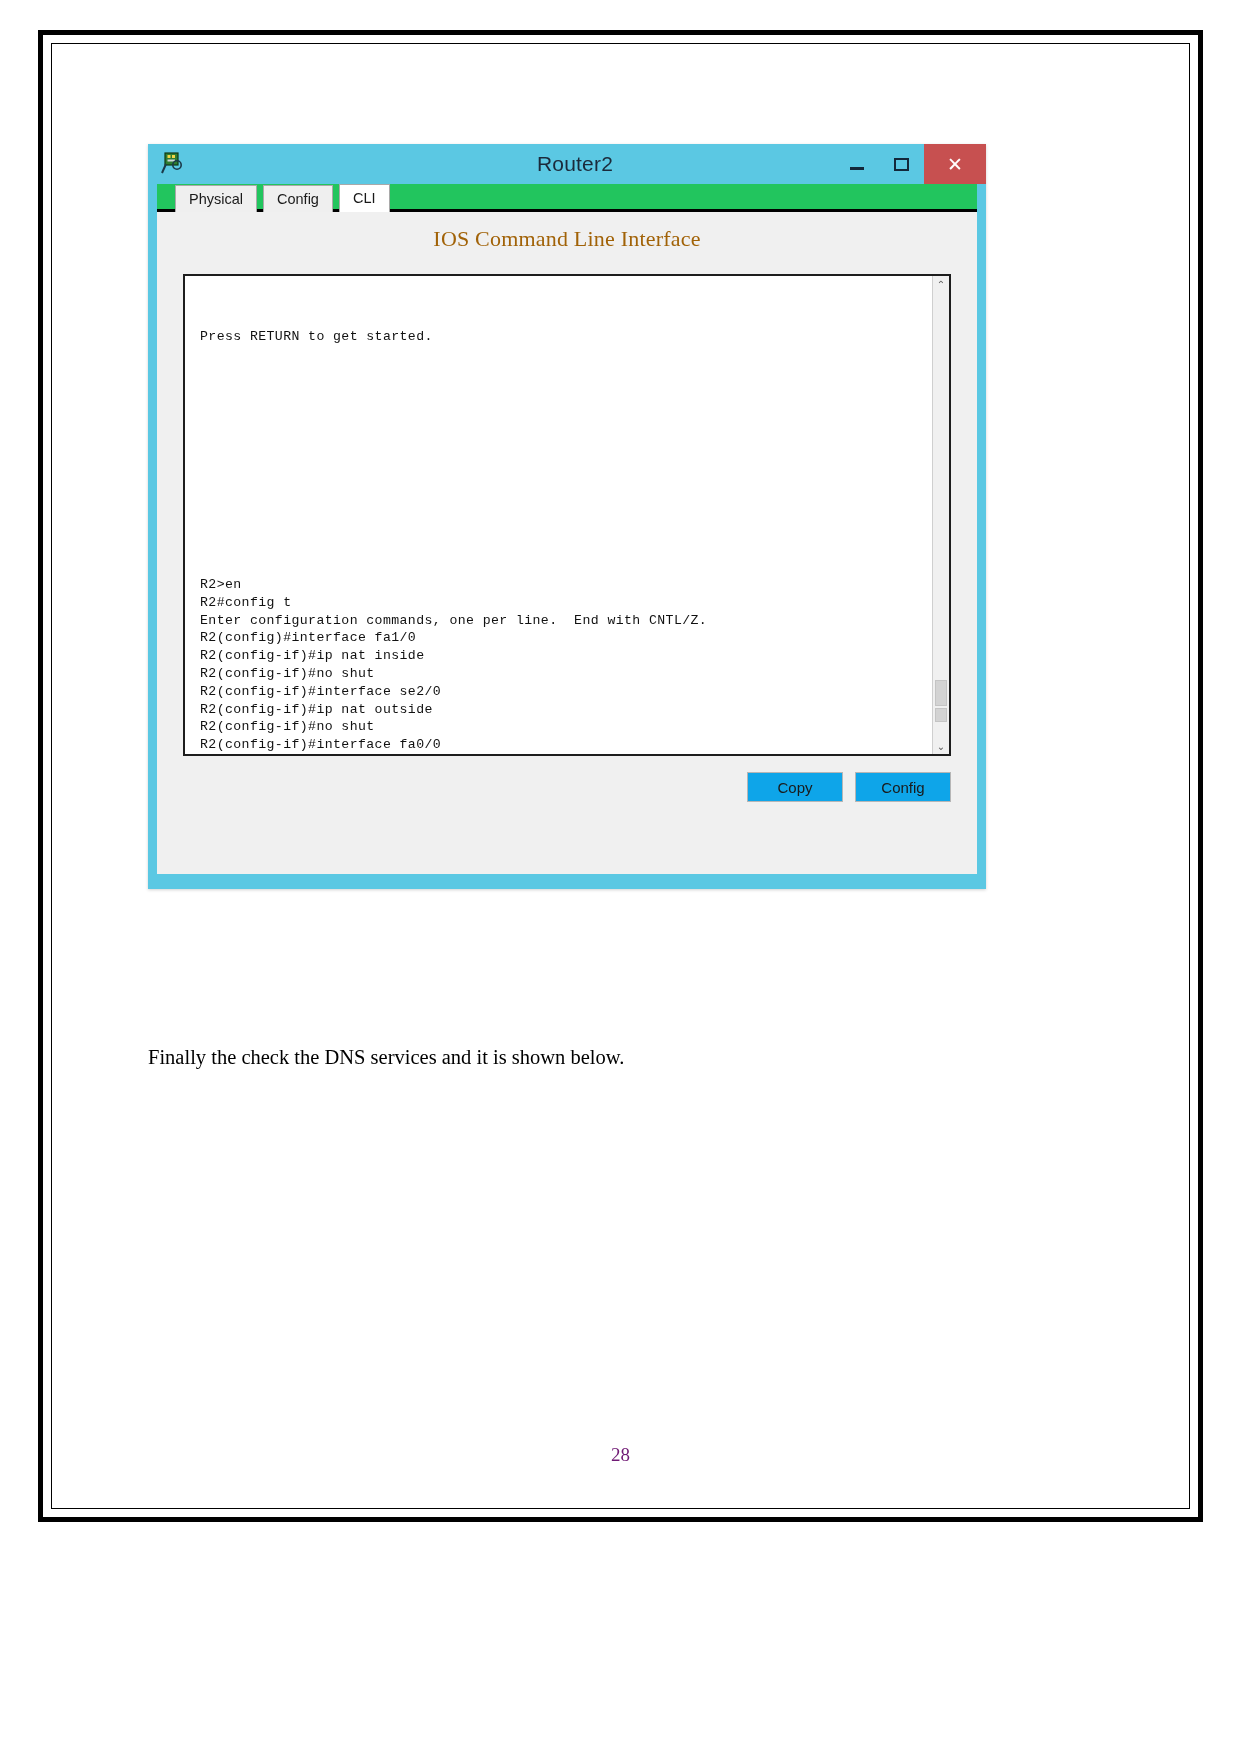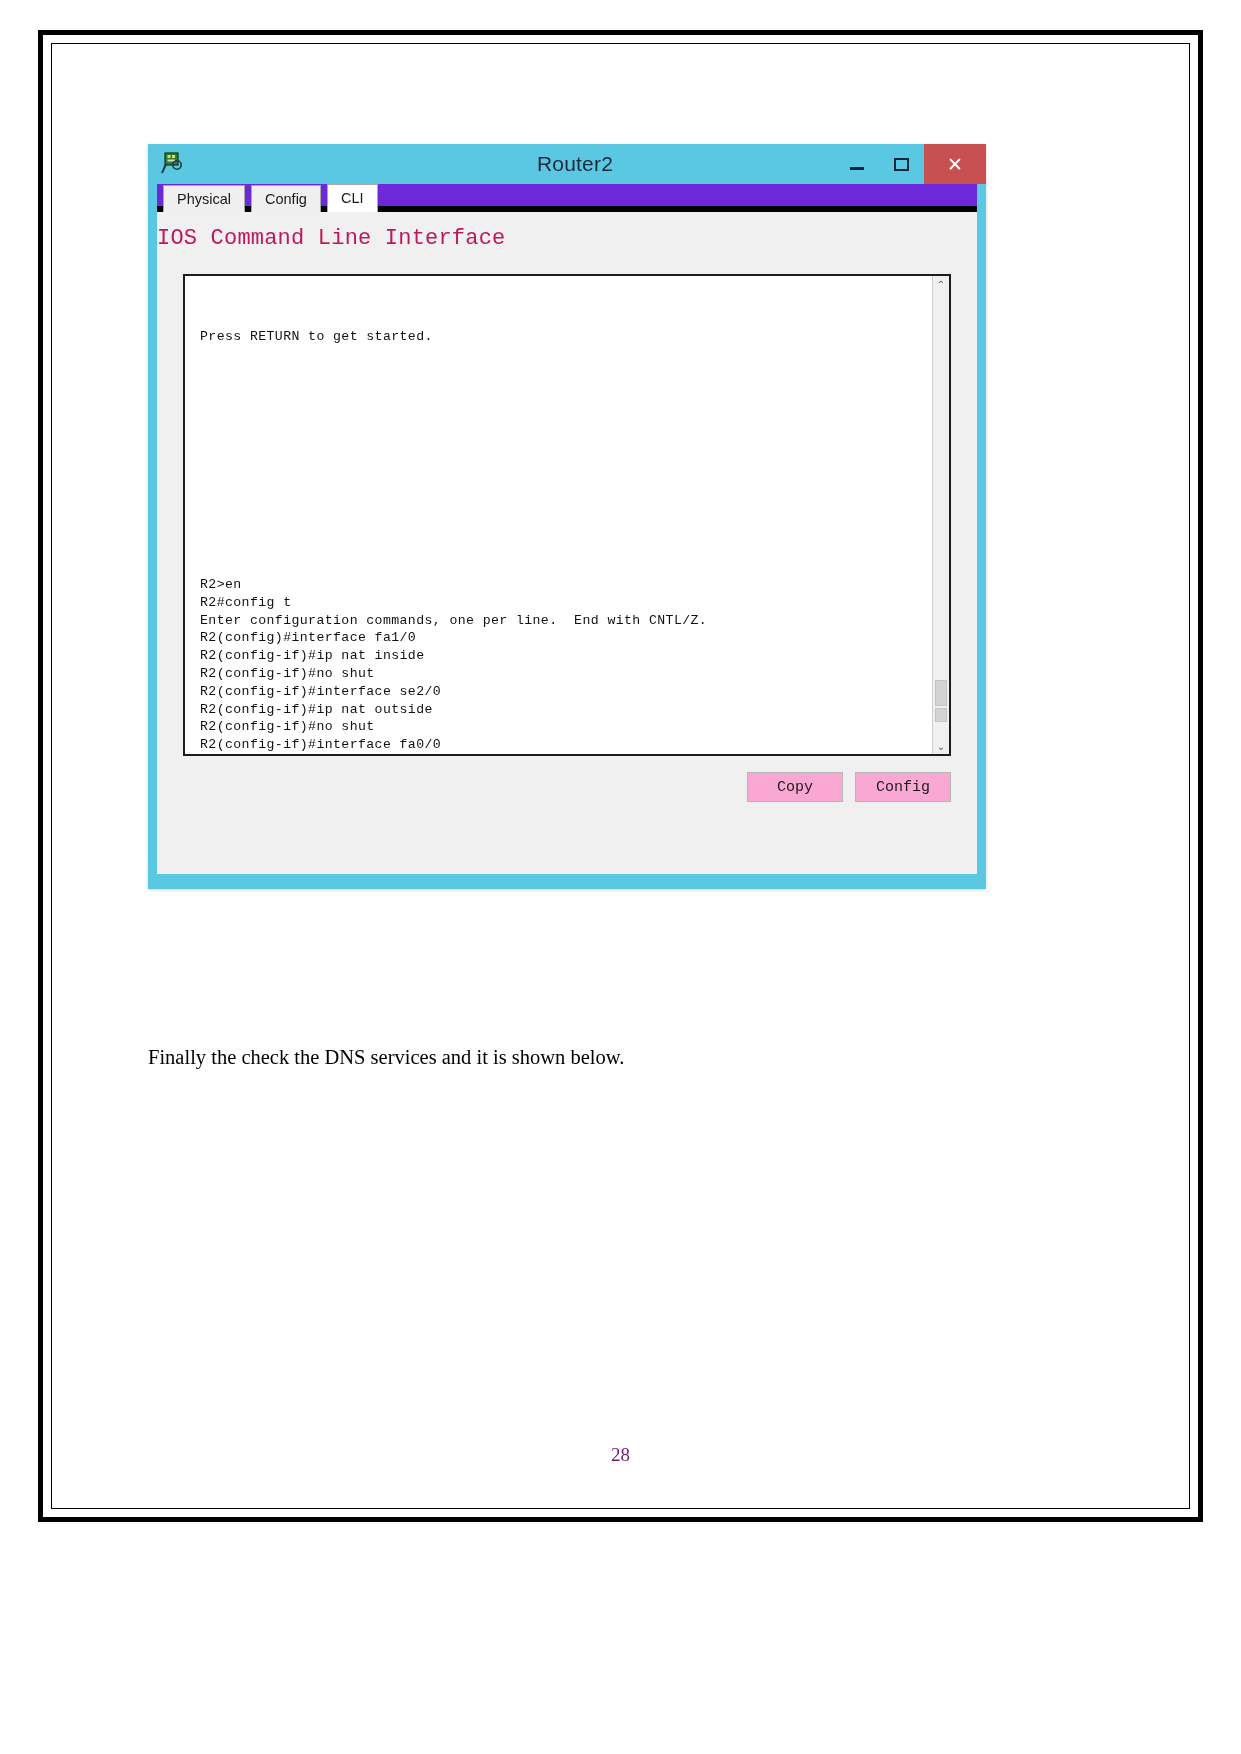--- a/index.html
+++ b/index.html
@@ -117,23 +117,23 @@
     width: 820px;
     height: 690px;
     background: #f0f0f0;
     box-sizing: border-box;
   }
 
   
   .pt-tabs {
     position: relative;
     height: 28px;
-    background: #6d28d9;
-    border-bottom: 6px solid #000000;
-    padding-left: 6px;
+    background: #22c55e;
+    border-bottom: 3px solid #000000;
+    padding-left: 18px;
     box-sizing: border-box;
   }
   .pt-tab {
     position: relative;
     display: inline-block;
     height: 27px;
     line-height: 26px;
     padding: 0 13px;
     margin-right: 2px;
     font-family: "Liberation Sans", sans-serif;
@@ -158,24 +158,24 @@
   .pt-content {
     position: absolute;
     left: 0;
     top: 28px;
     right: 0;
     bottom: 0;
     background: #f0f0f0;
   }
 
   .pt-heading {
-    text-align: left;
-    font-family: Liberation Mono, monospace;
+    text-align: center;
+    font-family: Liberation Serif, serif;
     font-size: 22px;
-    color: #be185d;
+    color: #a16207;
     padding-top: 14px;
     padding-bottom: 12px;
     letter-spacing: 0.2px;
   }
 
   
   .pt-terminal-wrap {
     position: absolute;
     left: 26px;
     top: 62px;
@@ -245,23 +245,23 @@
   .pt-buttons {
     position: absolute;
     right: 26px;
     top: 560px;
     display: flex;
     gap: 12px;
   }
   .pt-btn {
     width: 96px;
     height: 30px;
-    background: #f9a8d4;
+    background: #0ea5e9;
     border: 1px solid #b6b6b6;
-    font-family: Liberation Mono, monospace;
+    font-family: Liberation Sans, sans-serif;
     font-size: 15px;
     color: #1a1a1a;
     display: flex;
     align-items: center;
     justify-content: center;
     box-sizing: border-box;
   }
 
   
   .doc-paragraph {

